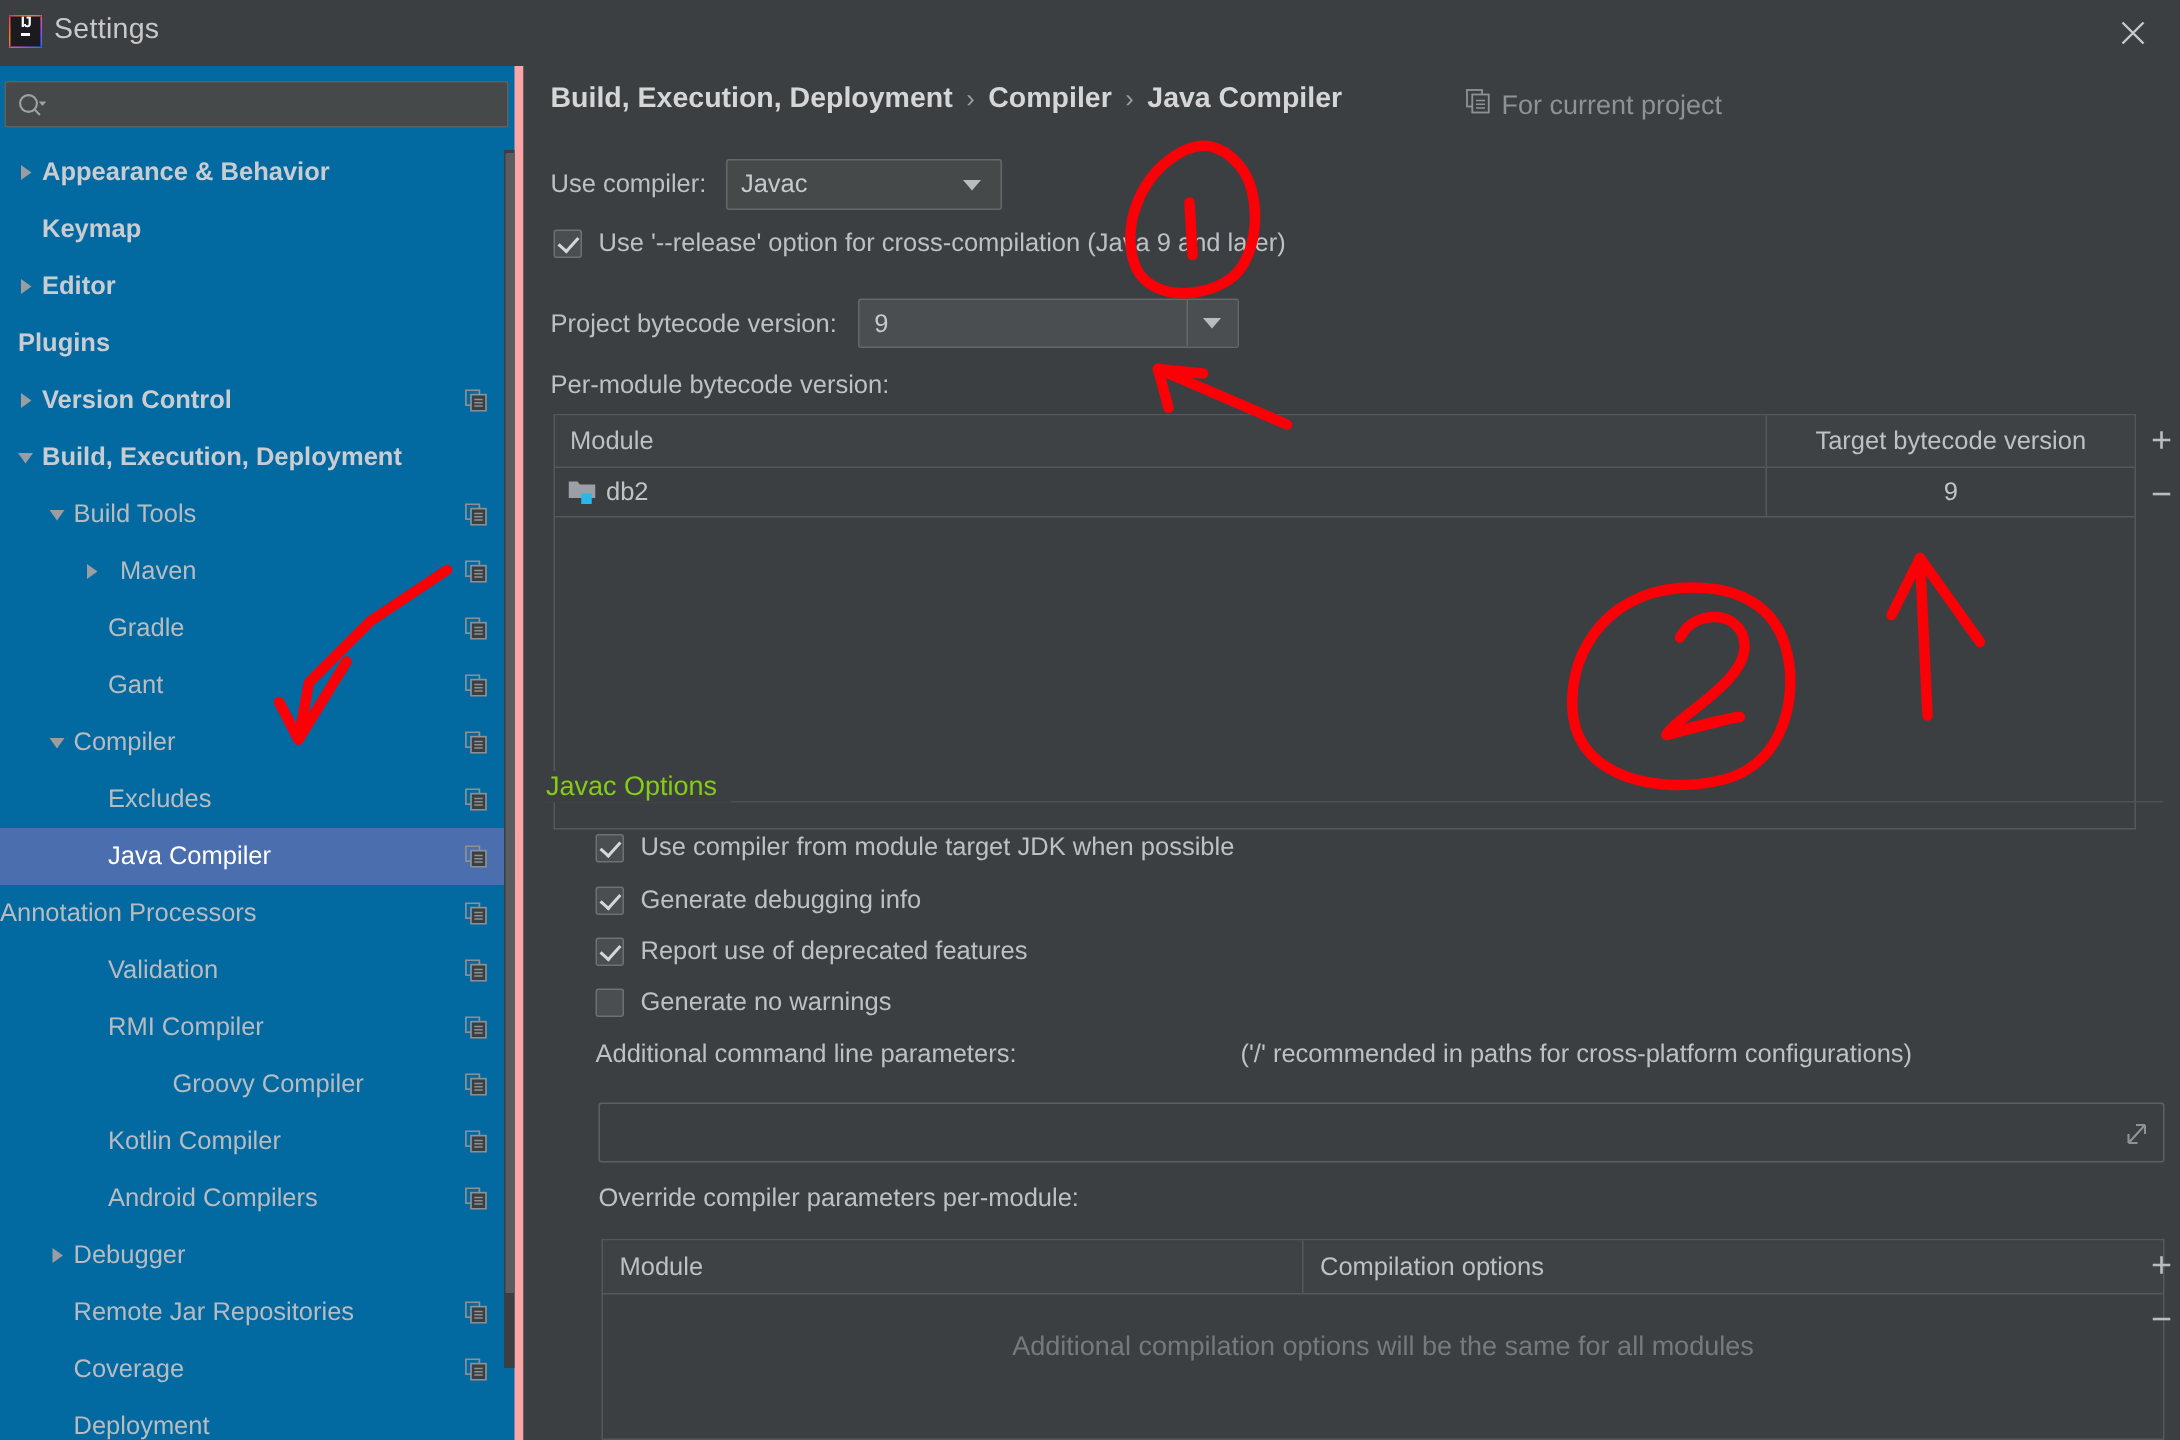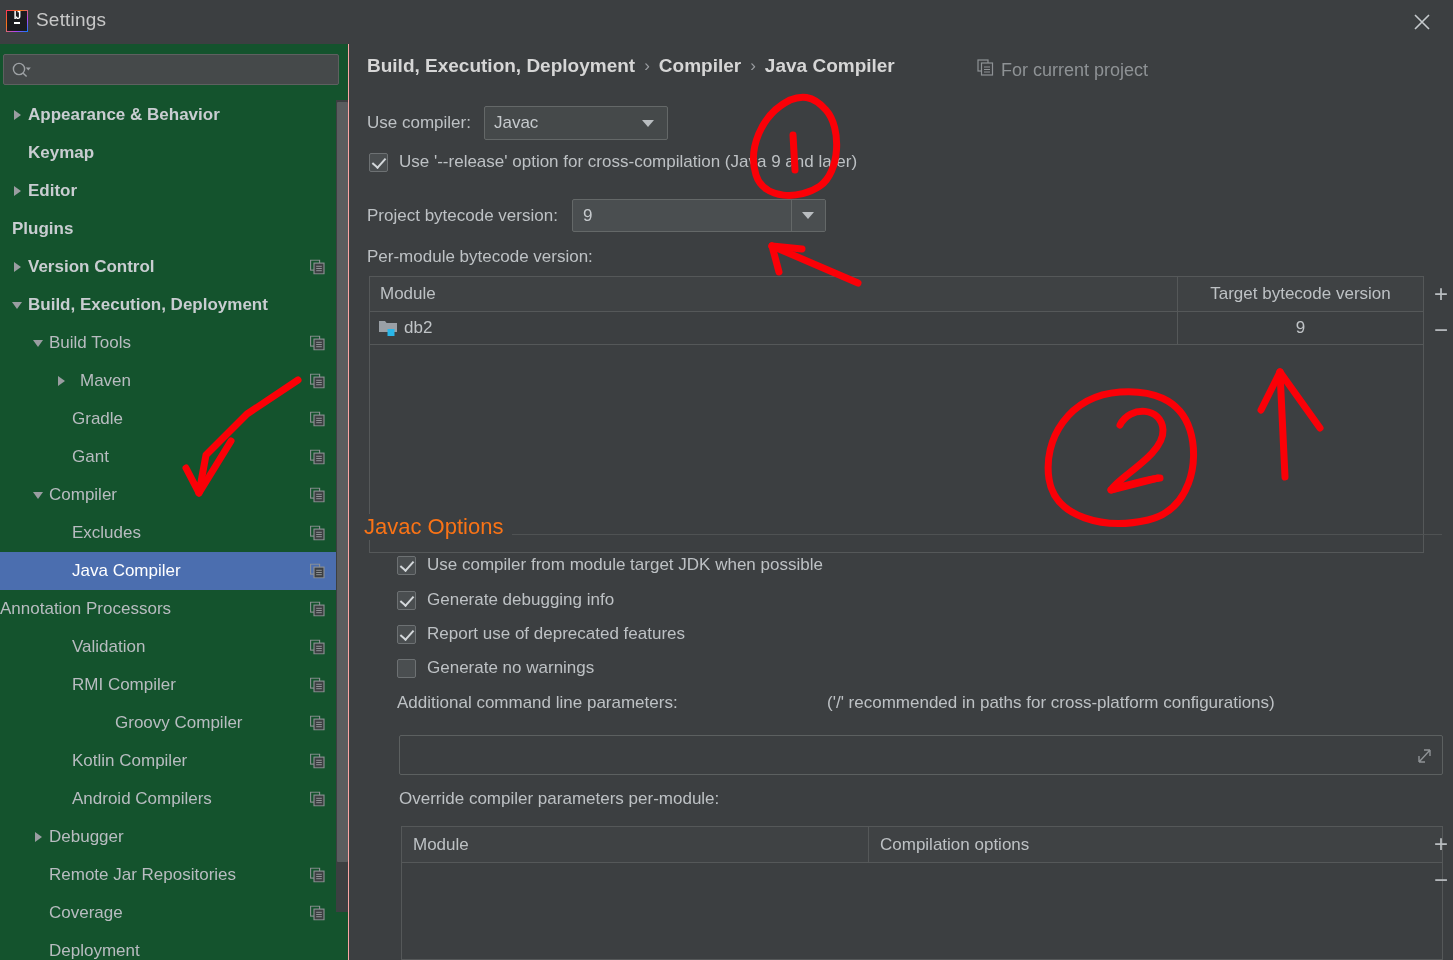--- a/index.html
+++ b/index.html
@@ -45,22 +45,22 @@
     position: absolute; right: 14px; top: 6px;
     width: 34px; height: 32px;
     display: flex; align-items: center; justify-content: center;
     cursor: pointer;
   }
   .close-btn svg { display:block; }
 
   
   .sidebar {
     position: absolute; left: 0; top: 44px; width: 349px; height: 916px;
-    background: #14532d;
-    border-right: 1px solid #fca5a5;
+    background: #0369a1;
+    border-right: 6px solid #fca5a5;
     overflow: hidden;
   }
   .search-wrap {
     position: absolute; left: 3px; top: 10px; width: 336px; height: 31px;
     background: #45494a;
     border: 1px solid #5e6060;
     border-radius: 2px;
     display: flex; align-items: center;
   }
   .search-icon { margin-left: 7px; display:flex; align-items:center; }
@@ -232,21 +232,21 @@
   .tbtn {
     width: 32px; height: 36px;
     display: flex; align-items: center; justify-content: center;
     color: #b9bdc0; font-size: 24px; cursor: pointer; user-select: none;
     line-height: 1;
   }
 
   
   .group-title {
     position: absolute; left: 15px; top: 470px;
-    font-size: 22px; color: #f97316; background: #3c3f41;
+    font-size: 18px; color: #84cc16; background: #3c3f41;
     padding-right: 9px; z-index: 2;
   }
   .group-line {
     position: absolute; left: 15px; top: 490px; width: 1078px; height: 1px;
     background: #4f5253;
   }
   .opt { position: absolute; left: 48px; }
   .opt0 { top: 511px; }
   .opt1 { top: 546px; }
   .opt2 { top: 580px; }
@@ -594,20 +594,23 @@
       </span>
     </div>
 
     <div class="override-label">Override compiler parameters per-module:</div>
 
     <div class="otable">
       <div class="otable-head">
         <div class="oth c1">Module</div>
         <div class="oth c2">Compilation options</div>
       </div>
+      <div class="otable-body">
+        <div class="empty-msg">Additional compilation options will be the same for all modules</div>
+      </div>
     </div>
     <div class="otbl-side">
       <div class="tbtn">+</div>
       <div class="tbtn">−</div>
     </div>
 
   </div>
 
   <svg class="annot" viewBox="0 0 1453 960">
     <g fill="none" stroke="#fb0007" stroke-width="7" stroke-linecap="round" stroke-linejoin="round">

